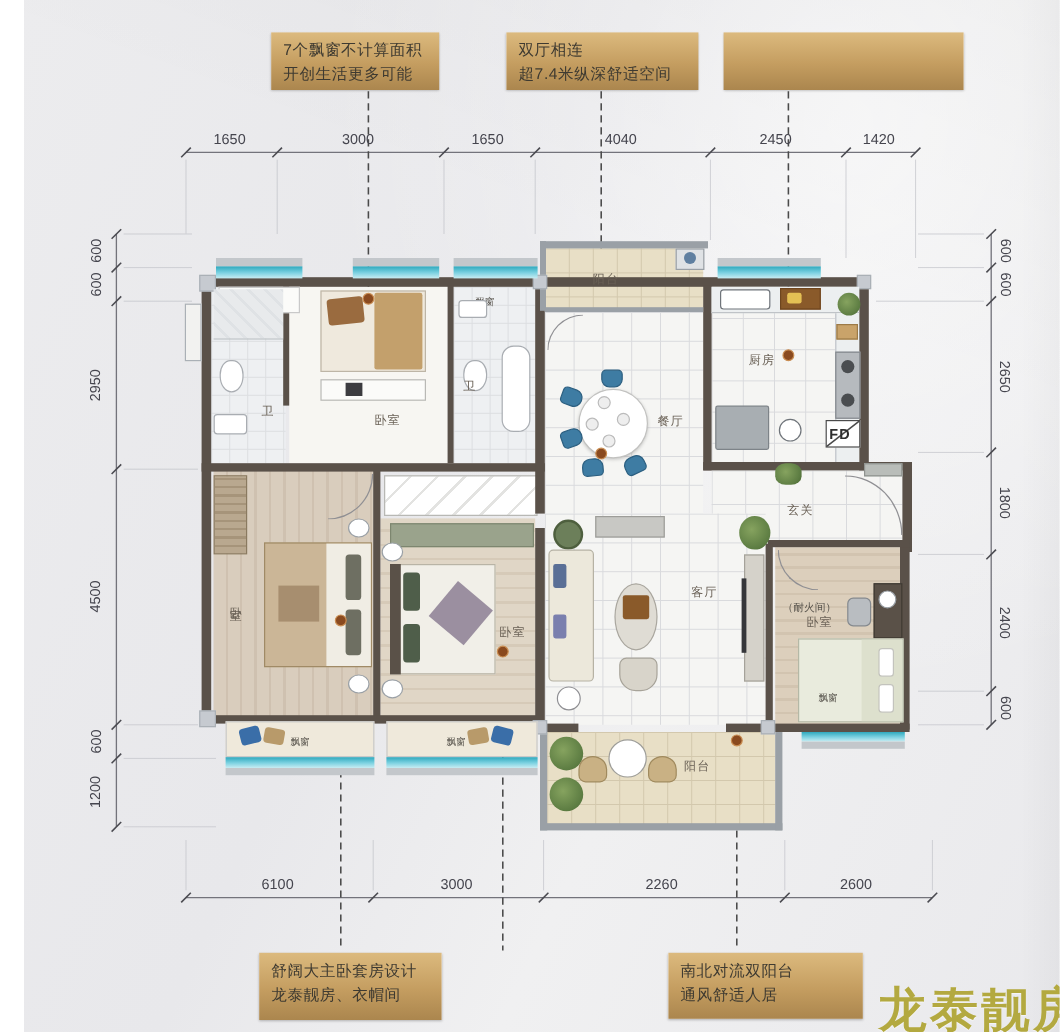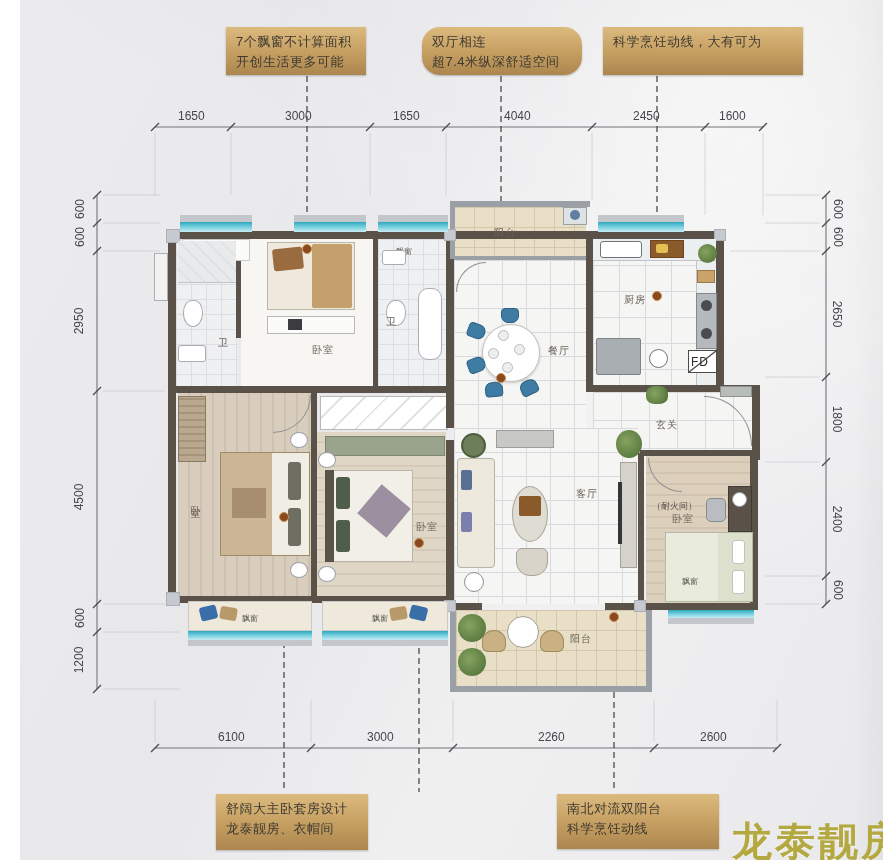--- a/index.html
+++ b/index.html
@@ -121,43 +121,42 @@
     <line x1="264" y1="522" x2="264" y2="792"></line>
     <line x1="399" y1="548" x2="399" y2="792"></line>
     <line x1="594" y1="622" x2="594" y2="792"></line>
   </g>
 </svg>
 
 <div class="goldbox" style="left:206px;top:27px;width:140px;height:48px;">
   <div>7个飘窗不计算面积</div>
   <div>开创生活更多可能</div>
 </div>
-<div class="goldbox" style="left:402px;top:27px;width:160px;height:48px;border-radius:18px;">
+<div class="goldbox" style="left:402px;top:27px;width:160px;height:48px;">
   <div>双厅相连</div>
   <div>超7.4米纵深舒适空间</div>
 </div>
 <div class="goldbox" style="left:583px;top:27px;width:200px;height:48px;">
-  <div>科学烹饪动线，大有可为</div>
 </div>
 
 <div class="goldbox" style="left:196px;top:794px;width:152px;height:56px;">
   <div>舒阔大主卧套房设计</div>
   <div>龙泰靓房、衣帽间</div>
 </div>
 <div class="goldbox" style="left:537px;top:794px;width:162px;height:55px;">
   <div>南北对流双阳台</div>
-  <div>科学烹饪动线</div>
+  <div>通风舒适人居</div>
 </div>
 
 <span class="dim" style="left:158px;top:109px;">1650</span>
 <span class="dim" style="left:265px;top:109px;">3000</span>
 <span class="dim" style="left:373px;top:109px;">1650</span>
 <span class="dim" style="left:484px;top:109px;">4040</span>
 <span class="dim" style="left:613px;top:109px;">2450</span>
-<span class="dim" style="left:699px;top:109px;">1600</span>
+<span class="dim" style="left:699px;top:109px;">1420</span>
 <span class="dim" style="left:198px;top:730px;">6100</span>
 <span class="dim" style="left:347px;top:730px;">3000</span>
 <span class="dim" style="left:518px;top:730px;">2260</span>
 <span class="dim" style="left:680px;top:730px;">2600</span>
 <span class="dim v" style="left:50px;top:202px;">600</span>
 <span class="dim v" style="left:50px;top:230px;">600</span>
 <span class="dim v" style="left:46px;top:314px;">2950</span>
 <span class="dim v" style="left:46px;top:490px;">4500</span>
 <span class="dim v" style="left:50px;top:611px;">600</span>
 <span class="dim v" style="left:46px;top:653px;">1200</span>
@@ -273,21 +272,21 @@
 <div class="furn" style="left:677px;top:270px;width:18px;height:13px;background:#c9a36a;border:1px solid #9c7a47;"></div>
 <div class="furn" style="left:676px;top:293px;width:21px;height:56px;background:#b6babe;border:1px solid #84898e;"></div>
 <div class="furn" style="left:681px;top:300px;width:11px;height:11px;background:#4a4d50;border-radius:50%;"></div>
 <div class="furn" style="left:681px;top:328px;width:11px;height:11px;background:#4a4d50;border-radius:50%;"></div>
 <div class="furn" style="left:576px;top:338px;width:45px;height:37px;background:#a8aeb2;border:1px solid #7d8388;border-radius:2px;"></div>
 <div class="furn" style="left:629px;top:349px;width:19px;height:19px;background:#ffffff;border:1.3px solid #6f747a;border-radius:50%;"></div>
 <div class="furn" style="left:668px;top:350px;width:29px;height:23px;background:#ffffff;border:1.5px solid #4a4a4a;"></div>
 <svg class="abs" style="left:668px;top:350px;" width="29" height="23">
       <line x1="1" y1="22" x2="28" y2="1" stroke="#4a4a4a" stroke-width="1.3"></line>
     </svg>
-<span class="lbl" style="left:671px;top:355px;font-weight:normal;font-size:12px;color:#2e2e2e;">FD</span>
+<span class="lbl" style="left:671px;top:355px;font-weight:bold;font-size:12px;color:#2e2e2e;">FD</span>
 <span class="lbl" style="left:604px;top:293px;">厨房</span>
 
 <div class="arc" style="left:436px;top:262px;width:30px;height:30px;"></div>
 <div class="furn" style="left:462px;top:324px;width:58px;height:58px;background:#ffffff;border:1.5px solid #c2c2c0;border-radius:50%;box-shadow:0 1px 3px rgba(0,0,0,.2);"></div>
 <div class="furn" style="left:478px;top:330px;width:11px;height:11px;background:#eee;border:1px solid #bbb;border-radius:50%;"></div>
 <div class="furn" style="left:468px;top:348px;width:11px;height:11px;background:#eee;border:1px solid #bbb;border-radius:50%;"></div>
 <div class="furn" style="left:494px;top:344px;width:11px;height:11px;background:#eee;border:1px solid #bbb;border-radius:50%;"></div>
 <div class="furn" style="left:482px;top:362px;width:11px;height:11px;background:#eee;border:1px solid #bbb;border-radius:50%;"></div>
 <div class="chair" style="left:481px;top:308px;width:18px;height:15px;"></div>
 <div class="chair" style="left:449px;top:322px;width:15px;height:18px;transform:rotate(-70deg);"></div>

